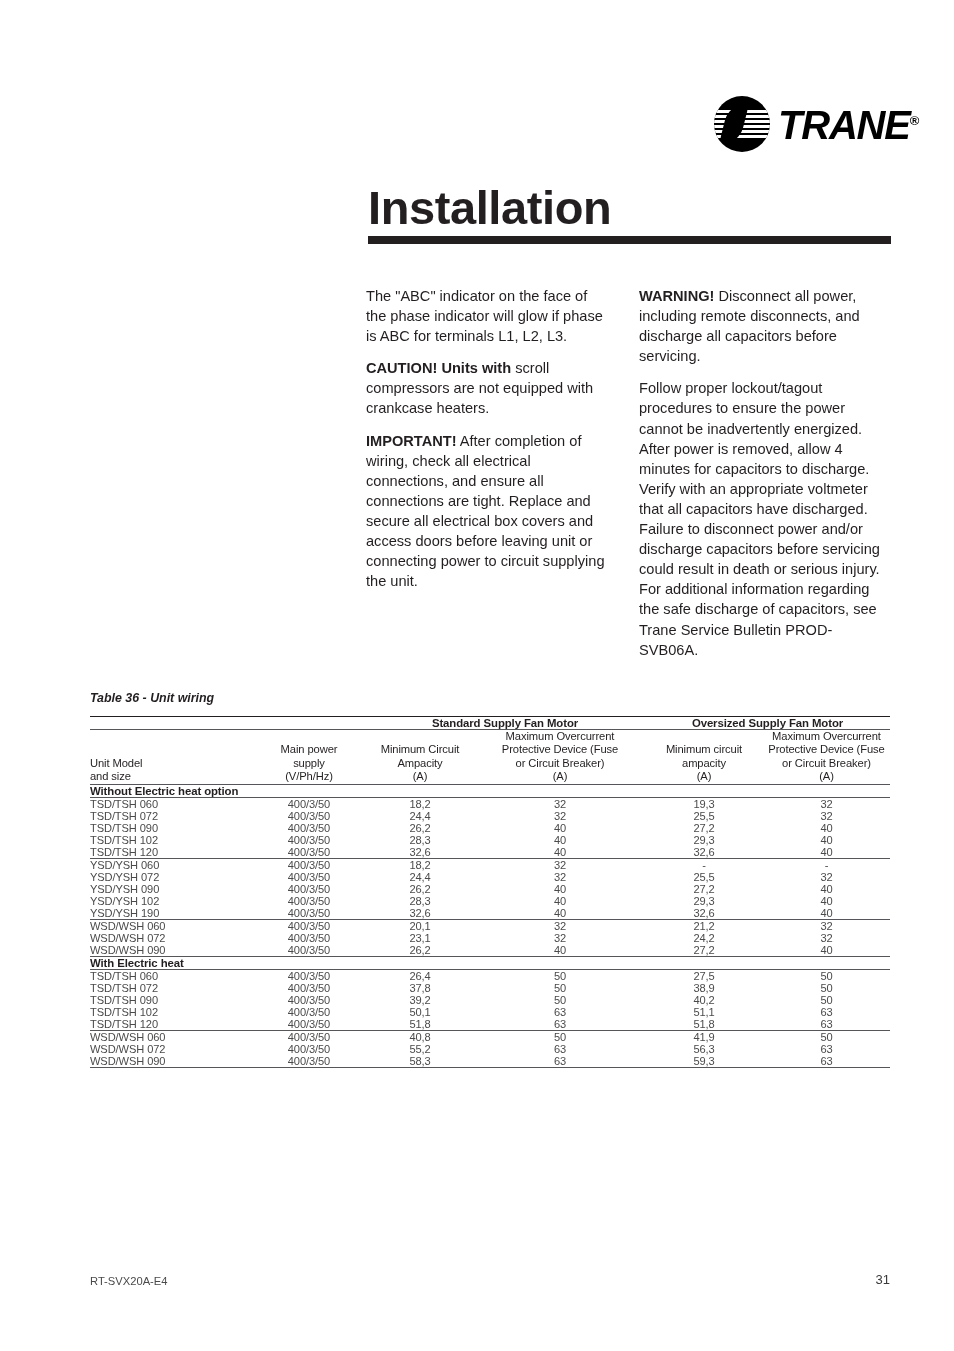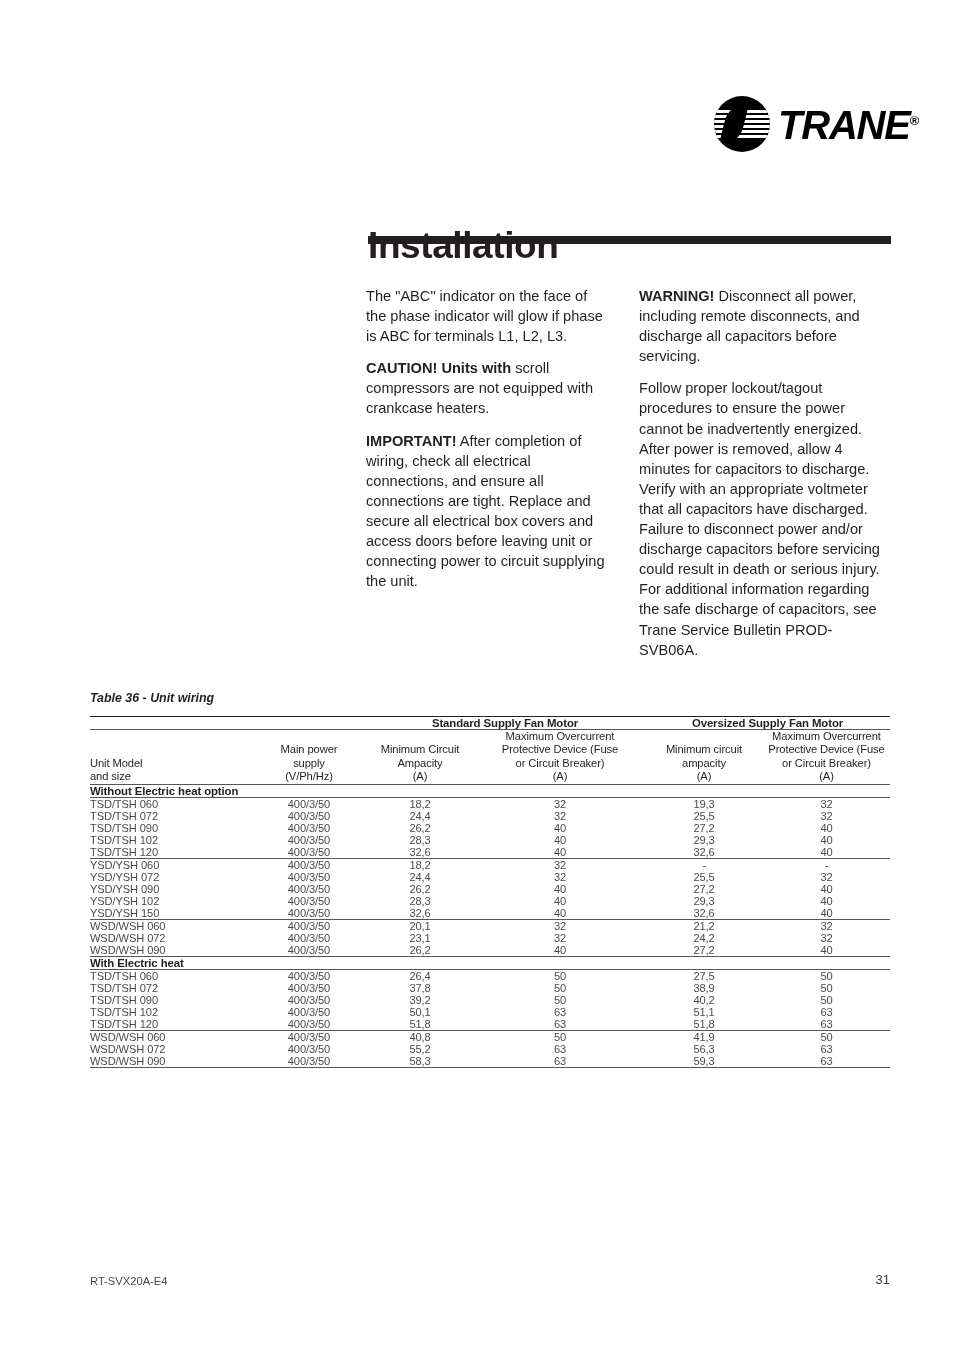--- a/index.html
+++ b/index.html
@@ -70,26 +70,25 @@
     font-style: normal;
     vertical-align: super;
     letter-spacing: 0;
   }
 
   
   #page-title {
     position: absolute;
     left: 368px;
     top: 183px;
-    font-size: 37px;
+    font-size: 47px;
     font-weight: bold;
     letter-spacing: -0.4px;
     color: #231f20;
     line-height: 1.05;
-    margin-top: 44px;
   }
   #title-rule {
     position: absolute;
     left: 368px;
     top: 236px;
     width: 523px;
     height: 8px;
     background: #231f20;
   }
 
@@ -368,21 +367,21 @@
       </tr>
       <tr class="data-row">
         <td class="unit-col">YSD/YSH 102</td>
         <td>400/3/50</td>
         <td>28,3</td>
         <td>40</td>
         <td>29,3</td>
         <td>40</td>
       </tr>
       <tr class="data-row">
-        <td class="unit-col">YSD/YSH 150</td>
+        <td class="unit-col">YSD/YSH 190</td>
         <td>400/3/50</td>
         <td>32,6</td>
         <td>40</td>
         <td>32,6</td>
         <td>40</td>
       </tr>
       <tr class="data-row rule-thin">
         <td class="unit-col">WSD/WSH 060</td>
         <td>400/3/50</td>
         <td>20,1</td>

